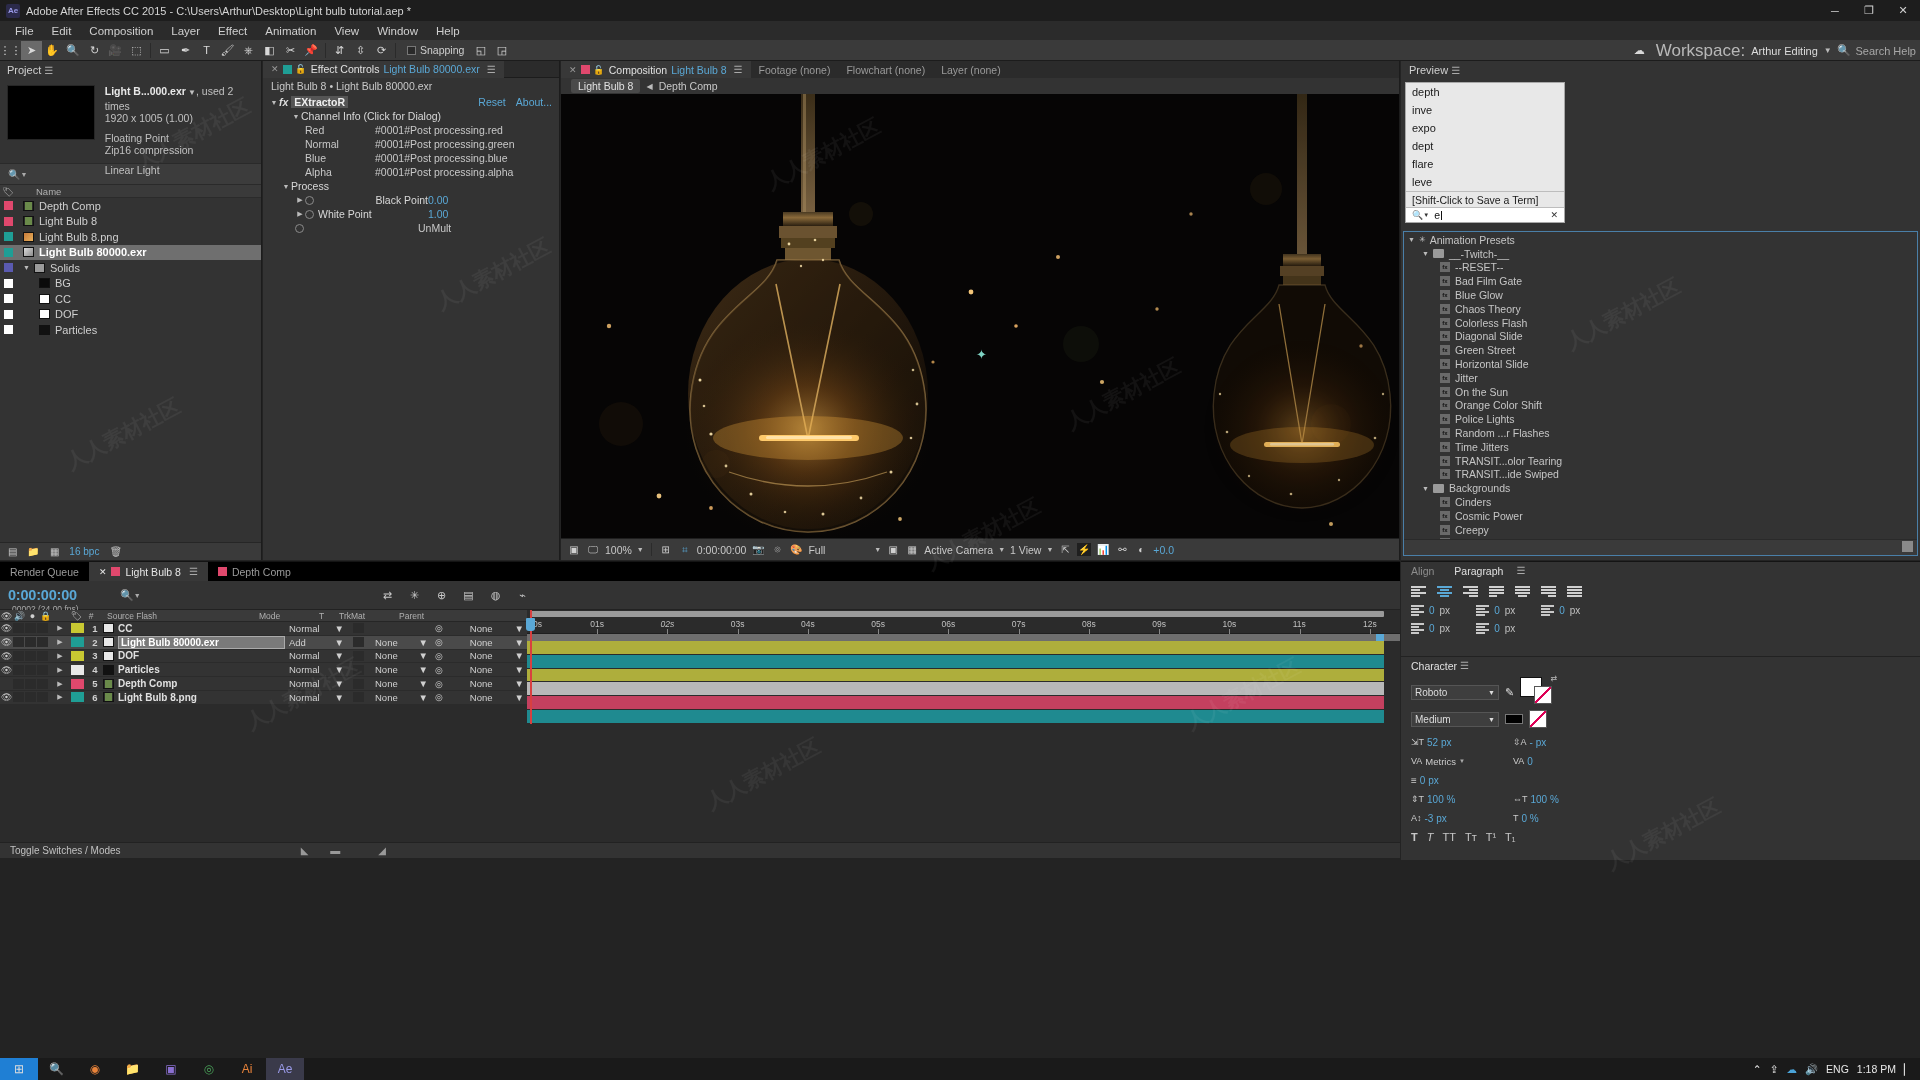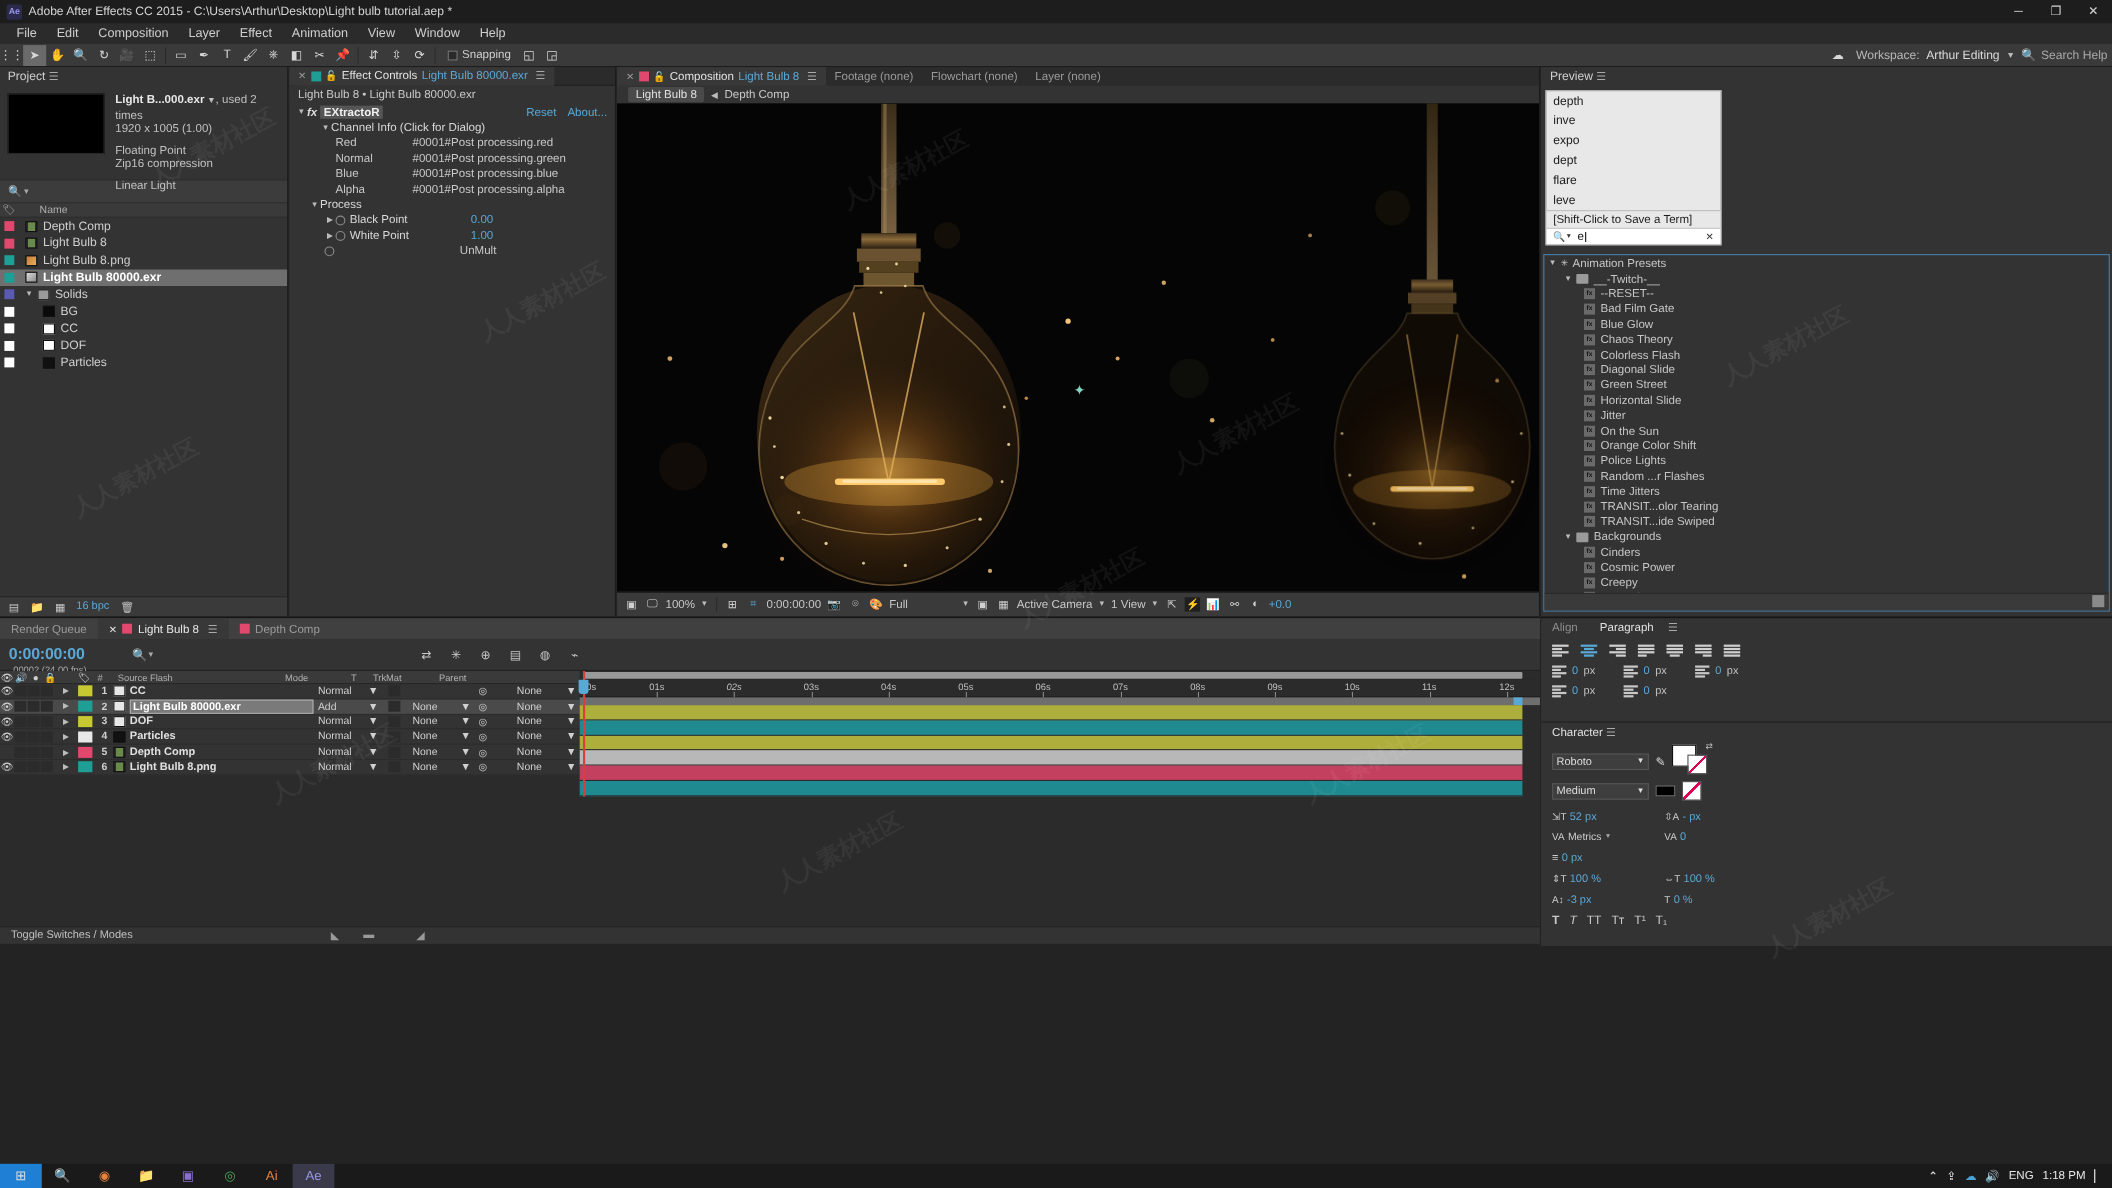--- a/index.html
+++ b/index.html
@@ -25,21 +25,21 @@
   .menu-item{padding:1px 9px;font-size:11.5px;color:#cfcfcf;cursor:default;}
 
   
   .toolbar{height:21px;background:#3a3a3a;display:flex;align-items:center;border-bottom:1px solid #1c1c1c;position:relative;}
   .tool{width:21px;height:19px;display:flex;align-items:center;justify-content:center;color:#d8d8d8;font-size:11px;}
   .tool.active{background:#6a6a6a;}
   .tsep{width:1px;height:15px;background:#2a2a2a;margin:0 3px;}
   .snapping{display:flex;align-items:center;gap:4px;margin-left:8px;font-size:10.5px;color:#cfcfcf;}
   .chk{width:9px;height:9px;border:1px solid #777;background:#2a2a2a;}
   .tb-right{position:absolute;right:4px;top:0;height:21px;display:flex;align-items:center;gap:6px;font-size:11px;}
-  .ws-label{color:#b8b8b8;font-size:11px;}
+  .ws-label{color:#b8b8b8;font-size:17px;}
   .ws-value{color:#dcdcdc;font-size:11px;}
   .searchhelp{display:flex;align-items:center;gap:4px;color:#a8a8a8;font-size:11px;}
 
   
   .panel-tabbar{height:17px;background:#2b2b2b;display:flex;align-items:center;font-size:10.5px;border-bottom:1px solid #1c1c1c;}
   .ptab{display:flex;align-items:center;gap:4px;padding:0 8px;height:17px;color:#9a9a9a;}
   .ptab.active{background:#383838;color:#e0e0e0;}
   .ptab .cx{font-size:9px;color:#999;}
   .hamb{font-size:10px;color:#aaa;margin-left:3px;}
   .blue{color:#5aa8d6;}
@@ -95,21 +95,21 @@
   .sugg-hint{height:16px;display:flex;align-items:center;padding-left:6px;font-size:10.5px;color:#1a1a1a;border-top:1px solid #bdbdbd;background:#e8e8e8;}
   .sugg-input{height:15px;display:flex;align-items:center;padding:0 6px;background:#fff;border-top:1px solid #bdbdbd;font-size:10.5px;color:#111;}
   .presets{position:absolute;left:2px;top:170px;right:2px;bottom:4px;background:#333;border:1px solid #4a7fa8;overflow:hidden;}
   .prow2{height:13.8px;display:flex;align-items:center;font-size:10.5px;color:#c6c6c6;}
   .fxico{width:10px;height:10px;background:#6a6a6a;color:#111;font-size:6px;font-weight:bold;display:flex;align-items:center;justify-content:center;margin-right:5px;flex:0 0 auto;}
   .folderico{width:11px;height:9px;background:#9a9a9a;margin-right:5px;flex:0 0 auto;border-radius:1px;}
   .presets-footer{position:absolute;left:0;right:0;bottom:0;height:16px;background:#3a3a3a;border-top:1px solid #2a2a2a;}
 
   
   #timeline{position:absolute;left:0;top:561px;width:1400px;height:297px;background:#2b2b2b;border-top:1px solid #141414;}
-  .tl-tabs{height:19px;background:#404040;display:flex;align-items:center;font-size:10.5px;}
+  .tl-tabs{height:19px;background:#000000;display:flex;align-items:center;font-size:10.5px;}
   .tl-tab{display:flex;align-items:center;gap:5px;padding:0 10px;height:19px;color:#9a9a9a;}
   .tl-tab.active{background:#383838;color:#e6e6e6;}
   .tl-head{height:29px;background:#333;display:flex;align-items:center;position:relative;border-bottom:1px solid #222;}
   .tc{font-size:14.5px;color:#5aa8d6;font-weight:bold;padding-left:8px;letter-spacing:-0.2px;}
   .tc-sub{font-size:8.5px;color:#a8a8a8;position:absolute;left:12px;top:17px;}
   .tl-icons{position:absolute;left:380px;display:flex;align-items:center;gap:12px;}
   .tli{width:15px;height:14px;display:flex;align-items:center;justify-content:center;color:#c8c8c8;font-size:11px;}
   .colhdr{height:12px;background:#3a3a3a;display:flex;align-items:center;font-size:8.5px;color:#b0b0b0;border-bottom:1px solid #262626;}
   .layers{position:relative;}
   .lrow{height:13.8px;display:flex;align-items:center;font-size:10px;border-bottom:1px solid #2b2b2b;background:#333;}
@@ -366,21 +366,21 @@
           </div>
         </div>
       <div class="fxrow" style="padding-left:18px">
         <span class="tri">▼</span>
         <span class="fxname">Process</span>
       </div>
       <div id="fx-params">
           <div class="fxrow" style="padding-left: 32px;">
             <span class="tri">▶</span>
             <span class="stop"></span>
-            <span style="width: 110px; color: rgb(216, 216, 216);">Black Point</span>
+            <span style="width: 110px; color: rgb(216, 216, 216); text-align: right;">Black Point</span>
             <span class="fx-val">0.00</span>
           </div>
           <div class="fxrow" style="padding-left: 32px;">
             <span class="tri">▶</span>
             <span class="stop"></span>
             <span style="width: 110px; color: rgb(216, 216, 216);">White Point</span>
             <span class="fx-val">1.00</span>
           </div>
         </div>
       <div class="fxrow" style="padding-left:32px">

